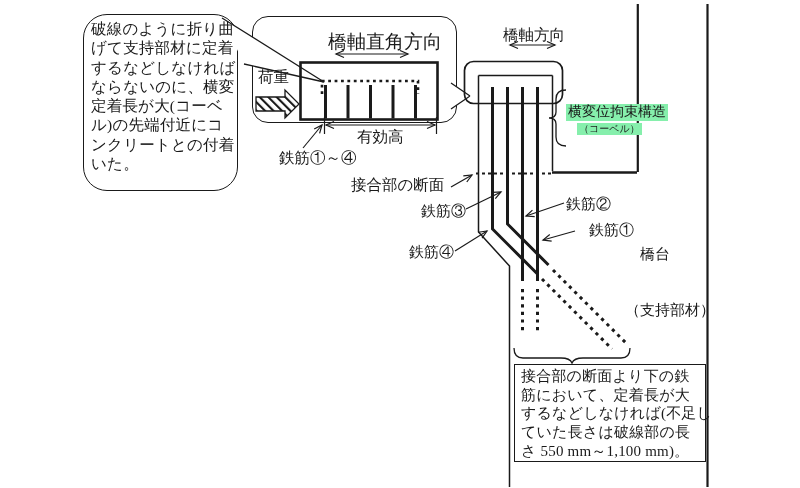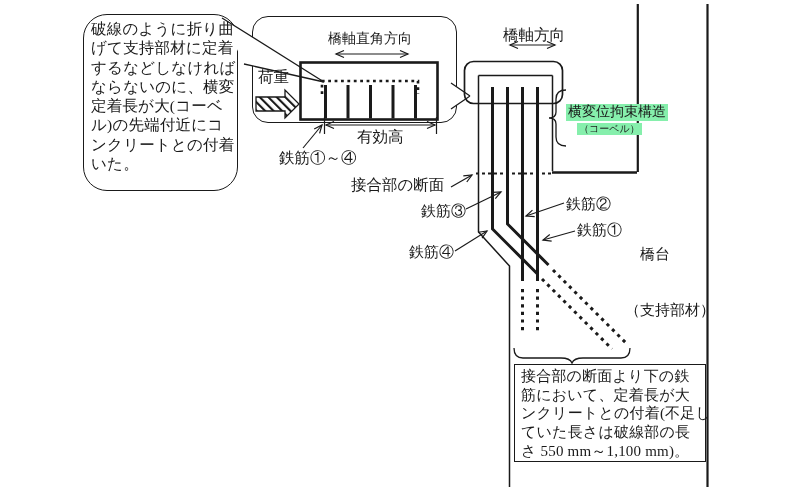--- a/index.html
+++ b/index.html
@@ -96,37 +96,37 @@
     <div>破線のように折り曲</div>
     <div>げて支持部材に定着</div>
     <div>するなどしなければ</div>
     <div>ならないのに、横変</div>
     <div>定着長が大(コーベ</div>
     <div>ル)の先端付近にコ</div>
     <div>ンクリートとの付着</div>
     <div>いた。</div>
   </div>
 
-  <div class="txt" style="left:328px;top:31px;font-size:14px;">橋軸直角方向</div>
+  <div class="txt" style="left:328px;top:31px;font-size:19px;">橋軸直角方向</div>
   <div class="txt" style="left:258px;top:68px;font-size:15.5px;">荷重</div>
   <div class="txt" style="left:357px;top:128px;font-size:15.5px;">有効高</div>
   <div class="txt" style="left:279px;top:149px;font-size:15.5px;">鉄筋①～④</div>
 
   <div class="txt" style="left:503px;top:26px;font-size:15.5px;">橋軸方向</div>
   <div class="txt whitebg" style="left:566px;top:104px;font-size:14px;">横変位拘束構造</div>
   <div class="txt whitebg" style="left:577px;top:123px;font-size:10px;">（コーベル）</div>
   <div class="txt" style="left:351px;top:176px;font-size:15.5px;">接合部の断面</div>
   <div class="txt" style="left:421px;top:202px;font-size:15px;">鉄筋③</div>
   <div class="txt" style="left:566px;top:195px;font-size:15px;">鉄筋②</div>
-  <div class="txt" style="left:577px;top:221px;font-size:15px;">鉄筋①</div>
+  <div class="txt" style="left:589px;top:221px;font-size:15px;">鉄筋①</div>
   <div class="txt" style="left:409px;top:243px;font-size:15px;">鉄筋④</div>
   <div class="txt" style="left:640px;top:245px;font-size:15px;">橋台</div>
   <div class="txt" style="left:625px;top:264px;font-size:15px;margin-top:37px;">（支持部材）</div>
 
   <div class="blocktxt bb-lines" style="left:521px;top:367px;">
     <div>接合部の断面より下の鉄</div>
     <div>筋において、定着長が大</div>
-    <div>ンクリートとの付着(不足し</div>
+    <div>するなどしなければ(不足し</div>
     <div>ていた長さは破線部の長</div>
     <div>さ 550 mm～1,100 mm)。</div>
   </div>
 
 </div>
 
 </body></html>

